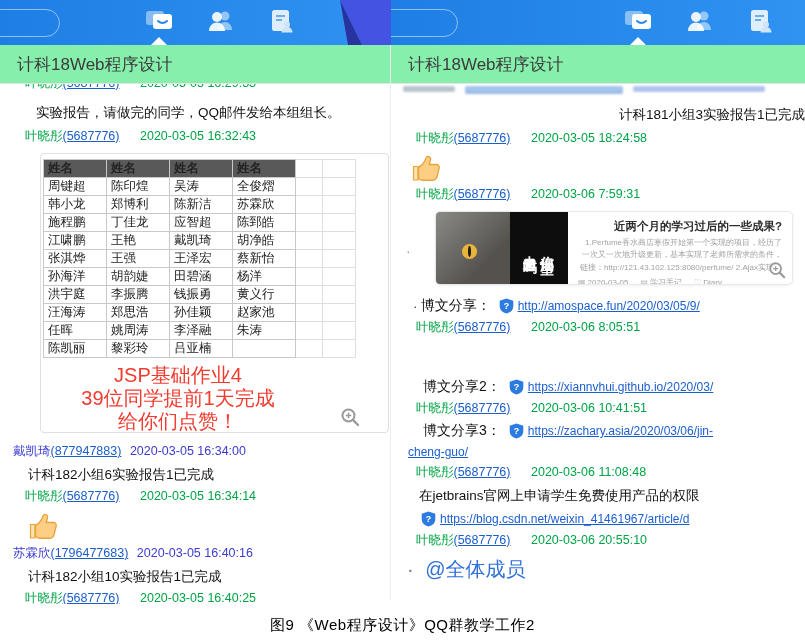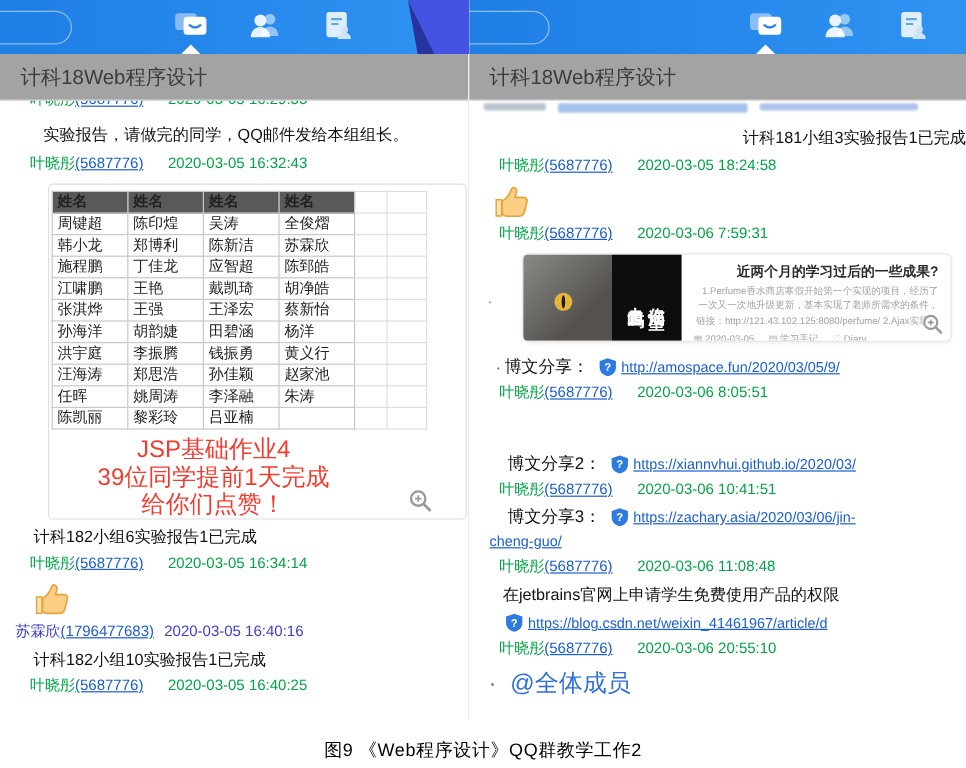--- a/index.html
+++ b/index.html
@@ -14,21 +14,21 @@
   .qq-header{position:relative;height:45px;background:linear-gradient(90deg,#1f7ee4,#2f93f2);overflow:hidden;}
   .search-pill{position:absolute;top:9px;height:26px;width:110px;border:1.5px solid rgba(255,255,255,.5);
                border-radius:14px;}
   .hicon{position:absolute;top:8px;width:30px;height:27px;cursor:pointer;}
   .pointer{position:absolute;bottom:0;width:0;height:0;border-left:8px solid transparent;
            border-right:8px solid transparent;border-bottom:8px solid #fff;}
   .corner-flag{position:absolute;right:0;top:0;}
 
   
   .title-bar{height:38px;display:flex;align-items:center;padding-left:17px;font-size:17px;color:#3c3c3c;
-             border-bottom:1px solid #e3e3e3;background:#a3a3a3;}
+             border-bottom:1px solid #e3e3e3;background:#86efac;}
 
   
   .chat-body{position:relative;overflow:hidden;padding:0 0 4px 0;}
   .msghdr{margin:4px 0 0 13px;font-size:12.5px;white-space:nowrap;}
   .msghdr .uin{text-decoration:underline;color:#1b5ecc;cursor:pointer;}
   .msghdr.green .nm,.msghdr.green .tm{color:#00a445;padding-left:12px;}
   .msghdr.blue .nm,.msghdr.blue .tm{color:#3b3bd1;}
   .msghdr .tm{margin-left:5px;}
   .msgtext{margin:6px 0 0 28px;font-size:13.5px;color:#111;}
   .clip-row{height:11px;overflow:hidden;}
@@ -245,20 +245,24 @@
           <div>39位同学提前1天完成</div>
           <div>给你们点赞！</div>
         </div>
         <svg class="magnifier" viewBox="0 0 20 20">
           <circle cx="8.5" cy="8.5" r="6" fill="rgba(255,255,255,.85)" stroke="#9a9a9a" stroke-width="2"></circle>
           <line x1="13.2" y1="13.2" x2="18" y2="18" stroke="#9a9a9a" stroke-width="2.4" stroke-linecap="round"></line>
           <path d="M8.5 5.8 v5.4 M5.8 8.5 h5.4" stroke="#9a9a9a" stroke-width="1.5"></path>
         </svg>
       </div>
 
+      <div class="msghdr blue" style="margin-top:10px;">
+        <span class="nm">戴凯琦</span><a class="uin">(877947883)</a>
+        <span class="tm">2020-03-05 16:34:00</span>
+      </div>
       <div class="msgtext">计科182小组6实验报告1已完成</div>
 
       <div class="msghdr green">
         <span class="nm">叶晓彤</span><a class="uin">(5687776)</a>
         <span class="tm">2020-03-05 16:34:14</span>
       </div>
       <div class="sticker">
         <svg width="34" height="33" viewBox="0 0 34 33">
           <path d="M9 29 H4.5 V15.5 H9 z" fill="#fde3b0" stroke="#e8a33d" stroke-width="1.2"></path>
           <path d="M9.5 27.5 v-11 c3-1.5 5-4 6.5-7 l1.2-2.8 c.3-.8 1-1.3 1.8-1.3 1.7 0 2.9 1.7 2.5 3.3 L20.2 13.5 H27.5 c1.8 0 3.1 1.7 2.7 3.4 l-2.1 8.4 c-.5 2.3-2.6 3.9-5 3.9 H13.5 c-1.6 0-3-.6-4-2.2 z" fill="#fccf85" stroke="#e8a33d" stroke-width="1.4" stroke-linejoin="round"></path>

